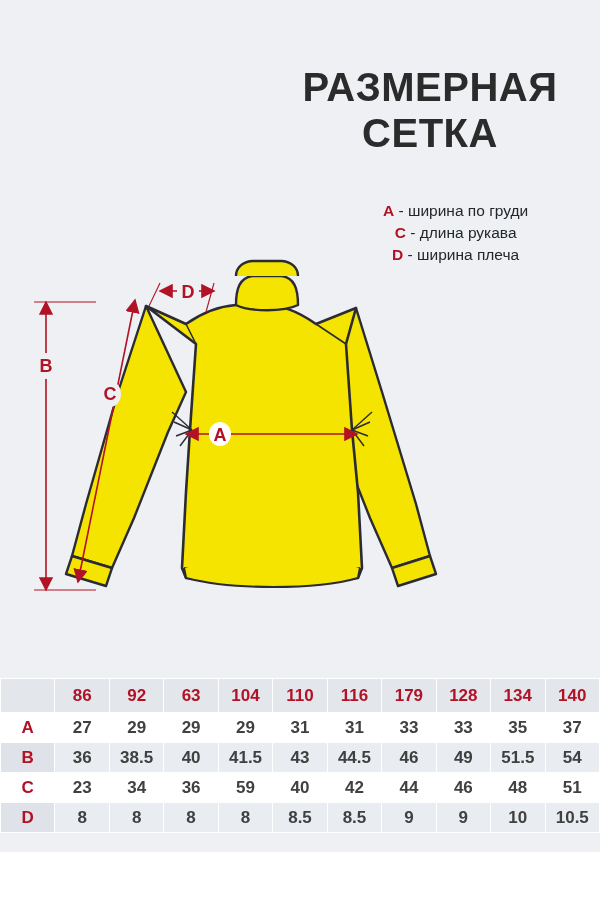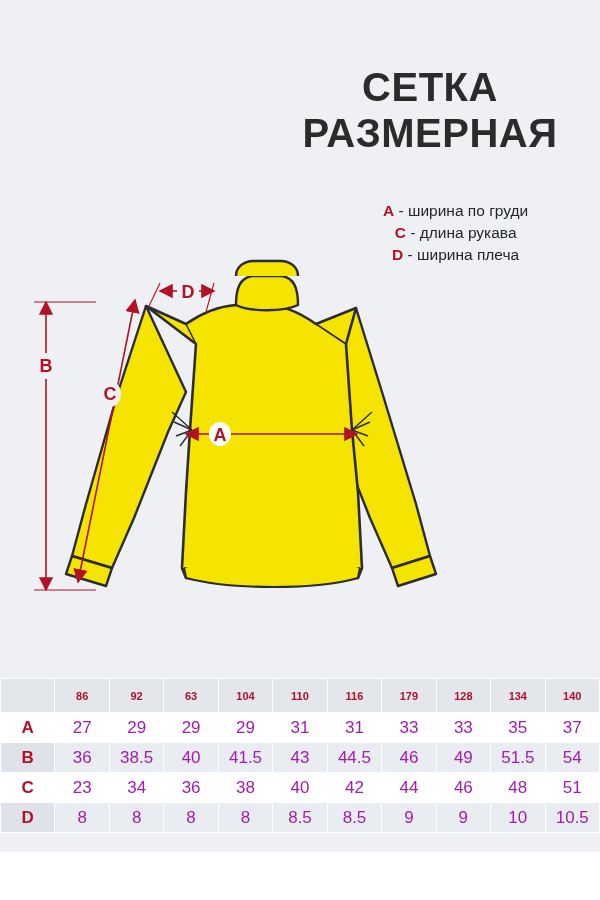--- a/index.html
+++ b/index.html
@@ -67,30 +67,30 @@
   }
   table.size-table {
     border-collapse: collapse;
     width: 600px;
     table-layout: fixed;
   }
   table.size-table td, table.size-table th {
     border: 1px solid #ffffff;
     text-align: center;
     font-size: 17px;
-    color: #a21caf;
+    color: #404040;
     height: 29px;
     padding: 0;
-    font-weight: normal;
+    font-weight: bold;
   }
   table.size-table thead th {
     background: #e3e6eb;
     color: #b11226;
     font-weight: bold;
-    font-size: 11px;
+    font-size: 17px;
     height: 33px;
   }
   table.size-table thead th.corner {
     background: #e3e6eb;
   }
   table.size-table tbody tr.odd td {
     background: #ffffff;
   }
   table.size-table tbody tr.even td {
     background: #e9ecf1;
@@ -111,22 +111,22 @@
     height: 48px;
     background: #ffffff;
   }
 </style>
 </head>
 <body>
 
 <div id="root">
 
   <div class="title">
+    <div>РАЗМЕРНАЯ</div>
     <div>СЕТКА</div>
-    <div>РАЗМЕРНАЯ</div>
   </div>
 
   <div class="legend">
     <div class="row">
       <span class="key">A</span>
       <span>-</span>
       <span>ширина по груди</span>
     </div>
     <div class="row">
       <span class="key">C</span>
@@ -260,21 +260,21 @@
           <td>46</td>
           <td>49</td>
           <td>51.5</td>
           <td>54</td>
         </tr>
         <tr class="odd">
           <td class="rowhead">C</td>
           <td>23</td>
           <td>34</td>
           <td>36</td>
-          <td>38</td>
+          <td>59</td>
           <td>40</td>
           <td>42</td>
           <td>44</td>
           <td>46</td>
           <td>48</td>
           <td>51</td>
         </tr>
         <tr class="even">
           <td class="rowhead">D</td>
           <td>8</td>

